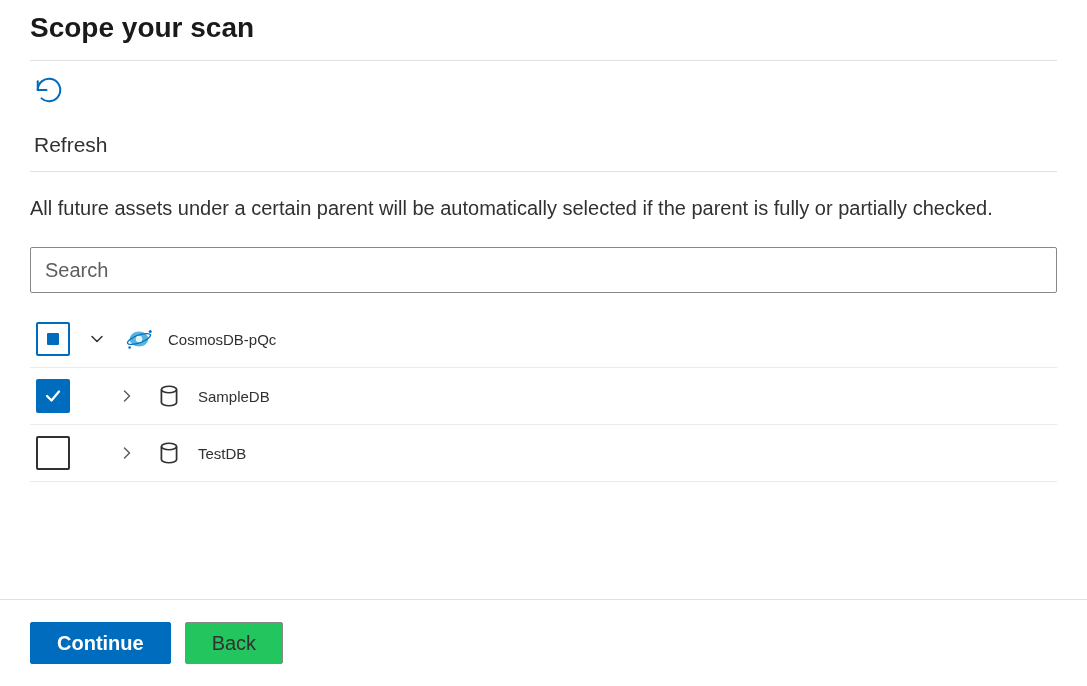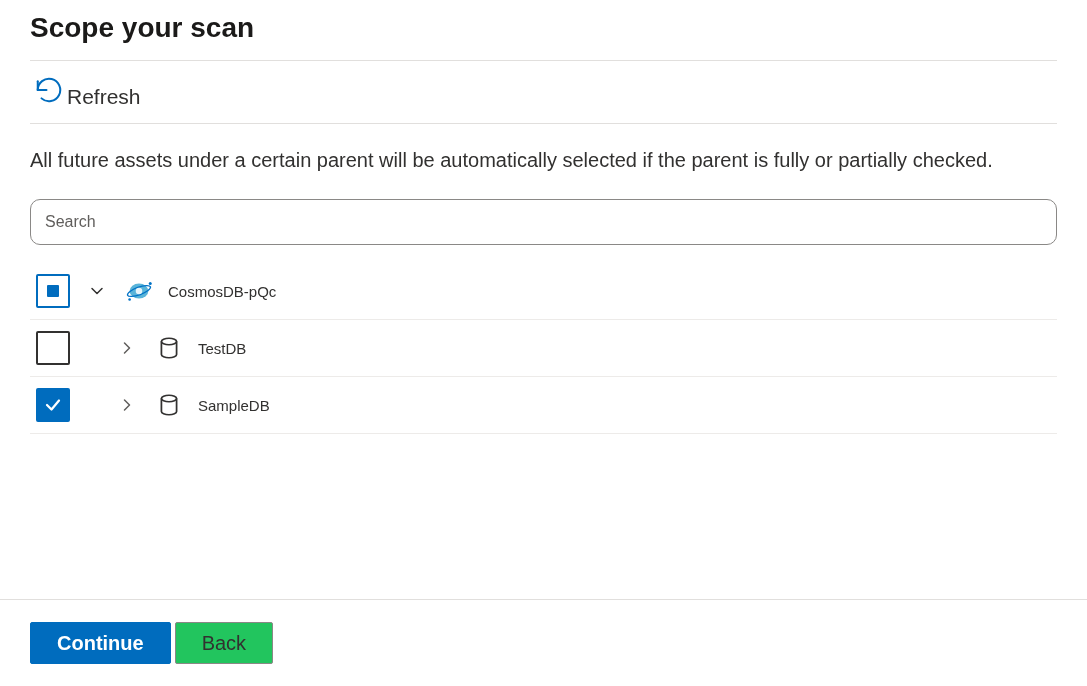--- a/index.html
+++ b/index.html
@@ -14,41 +14,42 @@
     .container { padding: 12px 30px 0 30px; }
     .title {
       font-size: 28px;
       font-weight: 600;
       color: #1b1a19;
       padding-bottom: 16px;
     }
     .divider { border: none; border-top: 1px solid #e1dfdd; }
     .command-bar {
       display: flex;
-      align-items: flex-end;
-      gap: 3px;
+      align-items: flex-start;
+      gap: 24px;
       padding: 14px 4px;
       cursor: pointer;
+      flex-direction: column;
     }
     .command-bar .label { font-size: 21px; color: #323130; }
     .description {
       font-size: 20px;
       color: #323130;
       line-height: 1.45;
       padding: 22px 0 24px 0;
       max-width: 1000px;
     }
     .search-wrapper { margin-bottom: 18px; }
     .search-input {
       width: 100%;
       height: 46px;
       border: 1px solid #8a8886;
-      border-radius: 10px;
+      border-radius: 2px;
       padding: 0 14px;
-      font-size: 16px;
+      font-size: 20px;
       font-family: inherit;
       color: #323130;
       outline: none;
     }
     .search-input::placeholder { color: #605e5c; }
     .tree { width: 100%; }
     .tree-row {
       display: flex;
       align-items: center;
       gap: 14px;
@@ -85,21 +86,21 @@
       display: flex; align-items: center; justify-content: center;
       flex-shrink: 0;
     }
     .node-label { font-size: 15px; color: #323130; }
     .footer {
       position: absolute;
       bottom: 0; left: 0; right: 0;
       border-top: 1px solid #e1dfdd;
       padding: 22px 30px 22px 30px;
       display: flex;
-      gap: 4px;
+      gap: 14px;
     }
     .spacer { flex: 1; }
     .btn {
       height: 42px;
       font-size: 20px;
       font-family: inherit;
       border-radius: 2px;
       padding: 0 26px;
       cursor: pointer;
     }
@@ -157,53 +158,53 @@
           <ellipse cx="16" cy="16" rx="13" ry="4" fill="none" stroke="#0072c6" stroke-width="1.4" transform="rotate(-20 16 16)"></ellipse>
           <circle cx="16" cy="16" r="3.5" fill="#fff" opacity="0.85"></circle>
           <circle cx="28" cy="8" r="1.6" fill="#0072c6"></circle>
           <circle cx="6" cy="25" r="1.4" fill="#0072c6"></circle>
         </svg>
       </div>
       <div class="node-label">CosmosDB-pQc</div>
     </div>
 
     <div class="tree-row child">
+      <div class="checkbox checked">
+        <svg width="18" height="18" viewBox="0 0 24 24" fill="none" stroke="#fff" stroke-width="3" stroke-linecap="round" stroke-linejoin="round">
+          <polyline points="4 12 10 18 20 6"></polyline>
+        </svg>
+      </div>
+      <div class="chevron-slot">
+        <svg width="20" height="20" viewBox="0 0 24 24" fill="none" stroke="#605e5c" stroke-width="1.8" stroke-linecap="round" stroke-linejoin="round">
+          <polyline points="9 6 15 12 9 18"></polyline>
+        </svg>
+      </div>
+      <div class="icon-slot">
+        <svg width="26" height="26" viewBox="0 0 24 24" fill="none" stroke="#323130" stroke-width="1.6">
+          <ellipse cx="12" cy="6" rx="7" ry="3"></ellipse>
+          <path d="M5 6v12c0 1.7 3.1 3 7 3s7-1.3 7-3V6"></path>
+        </svg>
+      </div>
+      <div class="node-label">SampleDB</div>
+    </div>
+
+    <div class="tree-row child">
       <div class="checkbox unchecked"></div>
       <div class="chevron-slot">
         <svg width="20" height="20" viewBox="0 0 24 24" fill="none" stroke="#605e5c" stroke-width="1.8" stroke-linecap="round" stroke-linejoin="round">
           <polyline points="9 6 15 12 9 18"></polyline>
         </svg>
       </div>
       <div class="icon-slot">
         <svg width="26" height="26" viewBox="0 0 24 24" fill="none" stroke="#323130" stroke-width="1.6">
           <ellipse cx="12" cy="6" rx="7" ry="3"></ellipse>
           <path d="M5 6v12c0 1.7 3.1 3 7 3s7-1.3 7-3V6"></path>
         </svg>
       </div>
       <div class="node-label">TestDB</div>
-    </div>
-
-    <div class="tree-row child">
-      <div class="checkbox checked">
-        <svg width="18" height="18" viewBox="0 0 24 24" fill="none" stroke="#fff" stroke-width="3" stroke-linecap="round" stroke-linejoin="round">
-          <polyline points="4 12 10 18 20 6"></polyline>
-        </svg>
-      </div>
-      <div class="chevron-slot">
-        <svg width="20" height="20" viewBox="0 0 24 24" fill="none" stroke="#605e5c" stroke-width="1.8" stroke-linecap="round" stroke-linejoin="round">
-          <polyline points="9 6 15 12 9 18"></polyline>
-        </svg>
-      </div>
-      <div class="icon-slot">
-        <svg width="26" height="26" viewBox="0 0 24 24" fill="none" stroke="#323130" stroke-width="1.6">
-          <ellipse cx="12" cy="6" rx="7" ry="3"></ellipse>
-          <path d="M5 6v12c0 1.7 3.1 3 7 3s7-1.3 7-3V6"></path>
-        </svg>
-      </div>
-      <div class="node-label">SampleDB</div>
     </div>
 
   </div>
 </div>
 
 <div class="footer">
   <button class="btn btn-primary">Continue</button>
   <button class="btn btn-default">Back</button>
   <div class="spacer"></div>
 </div>

